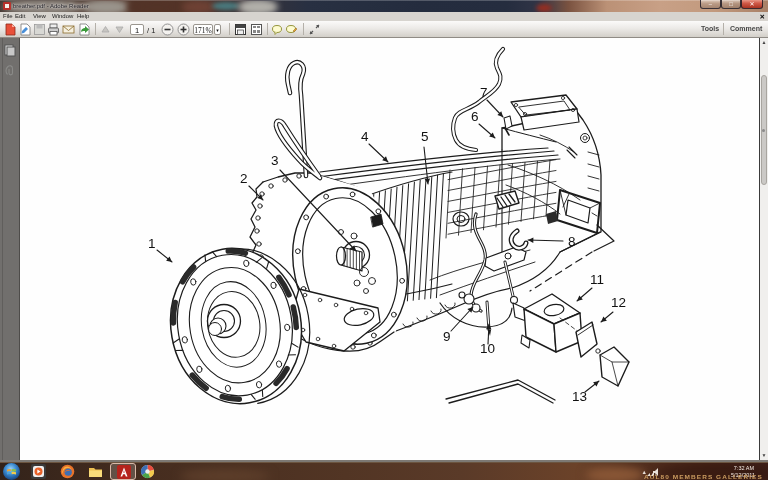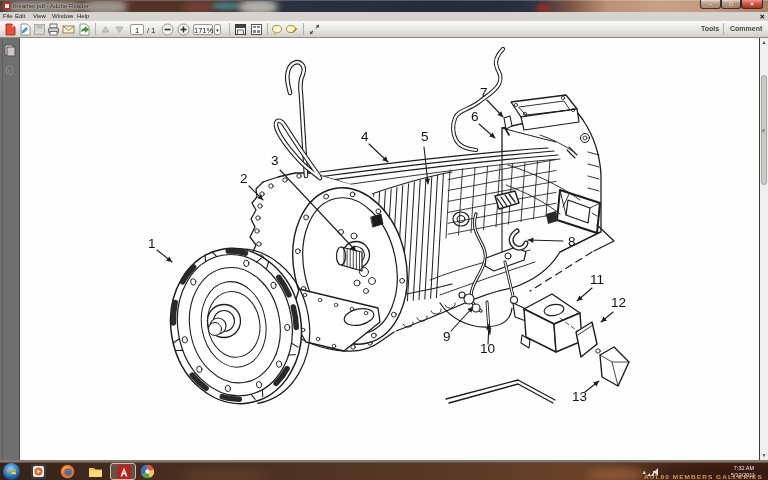--- a/index.html
+++ b/index.html
@@ -383,21 +383,21 @@
     <div style="position:absolute; left:147px; top:4.5px; font-size:7.5px; color:#222;">/ 1</div>
     <svg class="tbtn" style="left:161px" viewBox="0 0 13 13">
         <circle cx="6.5" cy="6.5" r="5.5" fill="#f4f2ef" stroke="#888" stroke-width="0.9"></circle>
         <rect x="3.5" y="5.7" width="6" height="1.6" fill="#333"></rect>
       </svg>
     <svg class="tbtn" style="left:177px" viewBox="0 0 13 13">
         <circle cx="6.5" cy="6.5" r="5.5" fill="#f4f2ef" stroke="#888" stroke-width="0.9"></circle>
         <rect x="3.5" y="5.7" width="6" height="1.6" fill="#333"></rect>
         <rect x="5.7" y="3.5" width="1.6" height="6" fill="#333"></rect>
       </svg>
-    <div class="pagebox" style="left:193px; width:20px; line-height:11px;">171%</div>
+    <div class="pagebox" style="left:193px; width:20px; line-height:11px;font-family:Liberation Serif, serif;">171%</div>
     <div class="pagebox" style="left:214px; width:7px; line-height:10px; font-size:5px;">▾</div>
     <div class="tsep" style="left:229px"></div>
     <svg class="tbtn" style="left:234px" viewBox="0 0 13 13">
         <rect x="1.5" y="1.5" width="10" height="10" fill="#fff" stroke="#333" stroke-width="1"></rect>
         <rect x="1.5" y="1.5" width="10" height="3.5" fill="#444"></rect>
         <rect x="3.5" y="7" width="6" height="4.5" fill="#eee" stroke="#333" stroke-width="0.7"></rect>
       </svg>
     <svg class="tbtn" style="left:250px" viewBox="0 0 13 13">
         <rect x="1.5" y="1.5" width="10" height="10" fill="#fff" stroke="#555" stroke-width="1"></rect>
         <path d="M3,3 h3 v2 h-3 z M7,3 h3 v2 h-3 z M3,7 h3 v3 h-3 z M7,7 h3 v3 h-3 z" fill="#888"></path>

